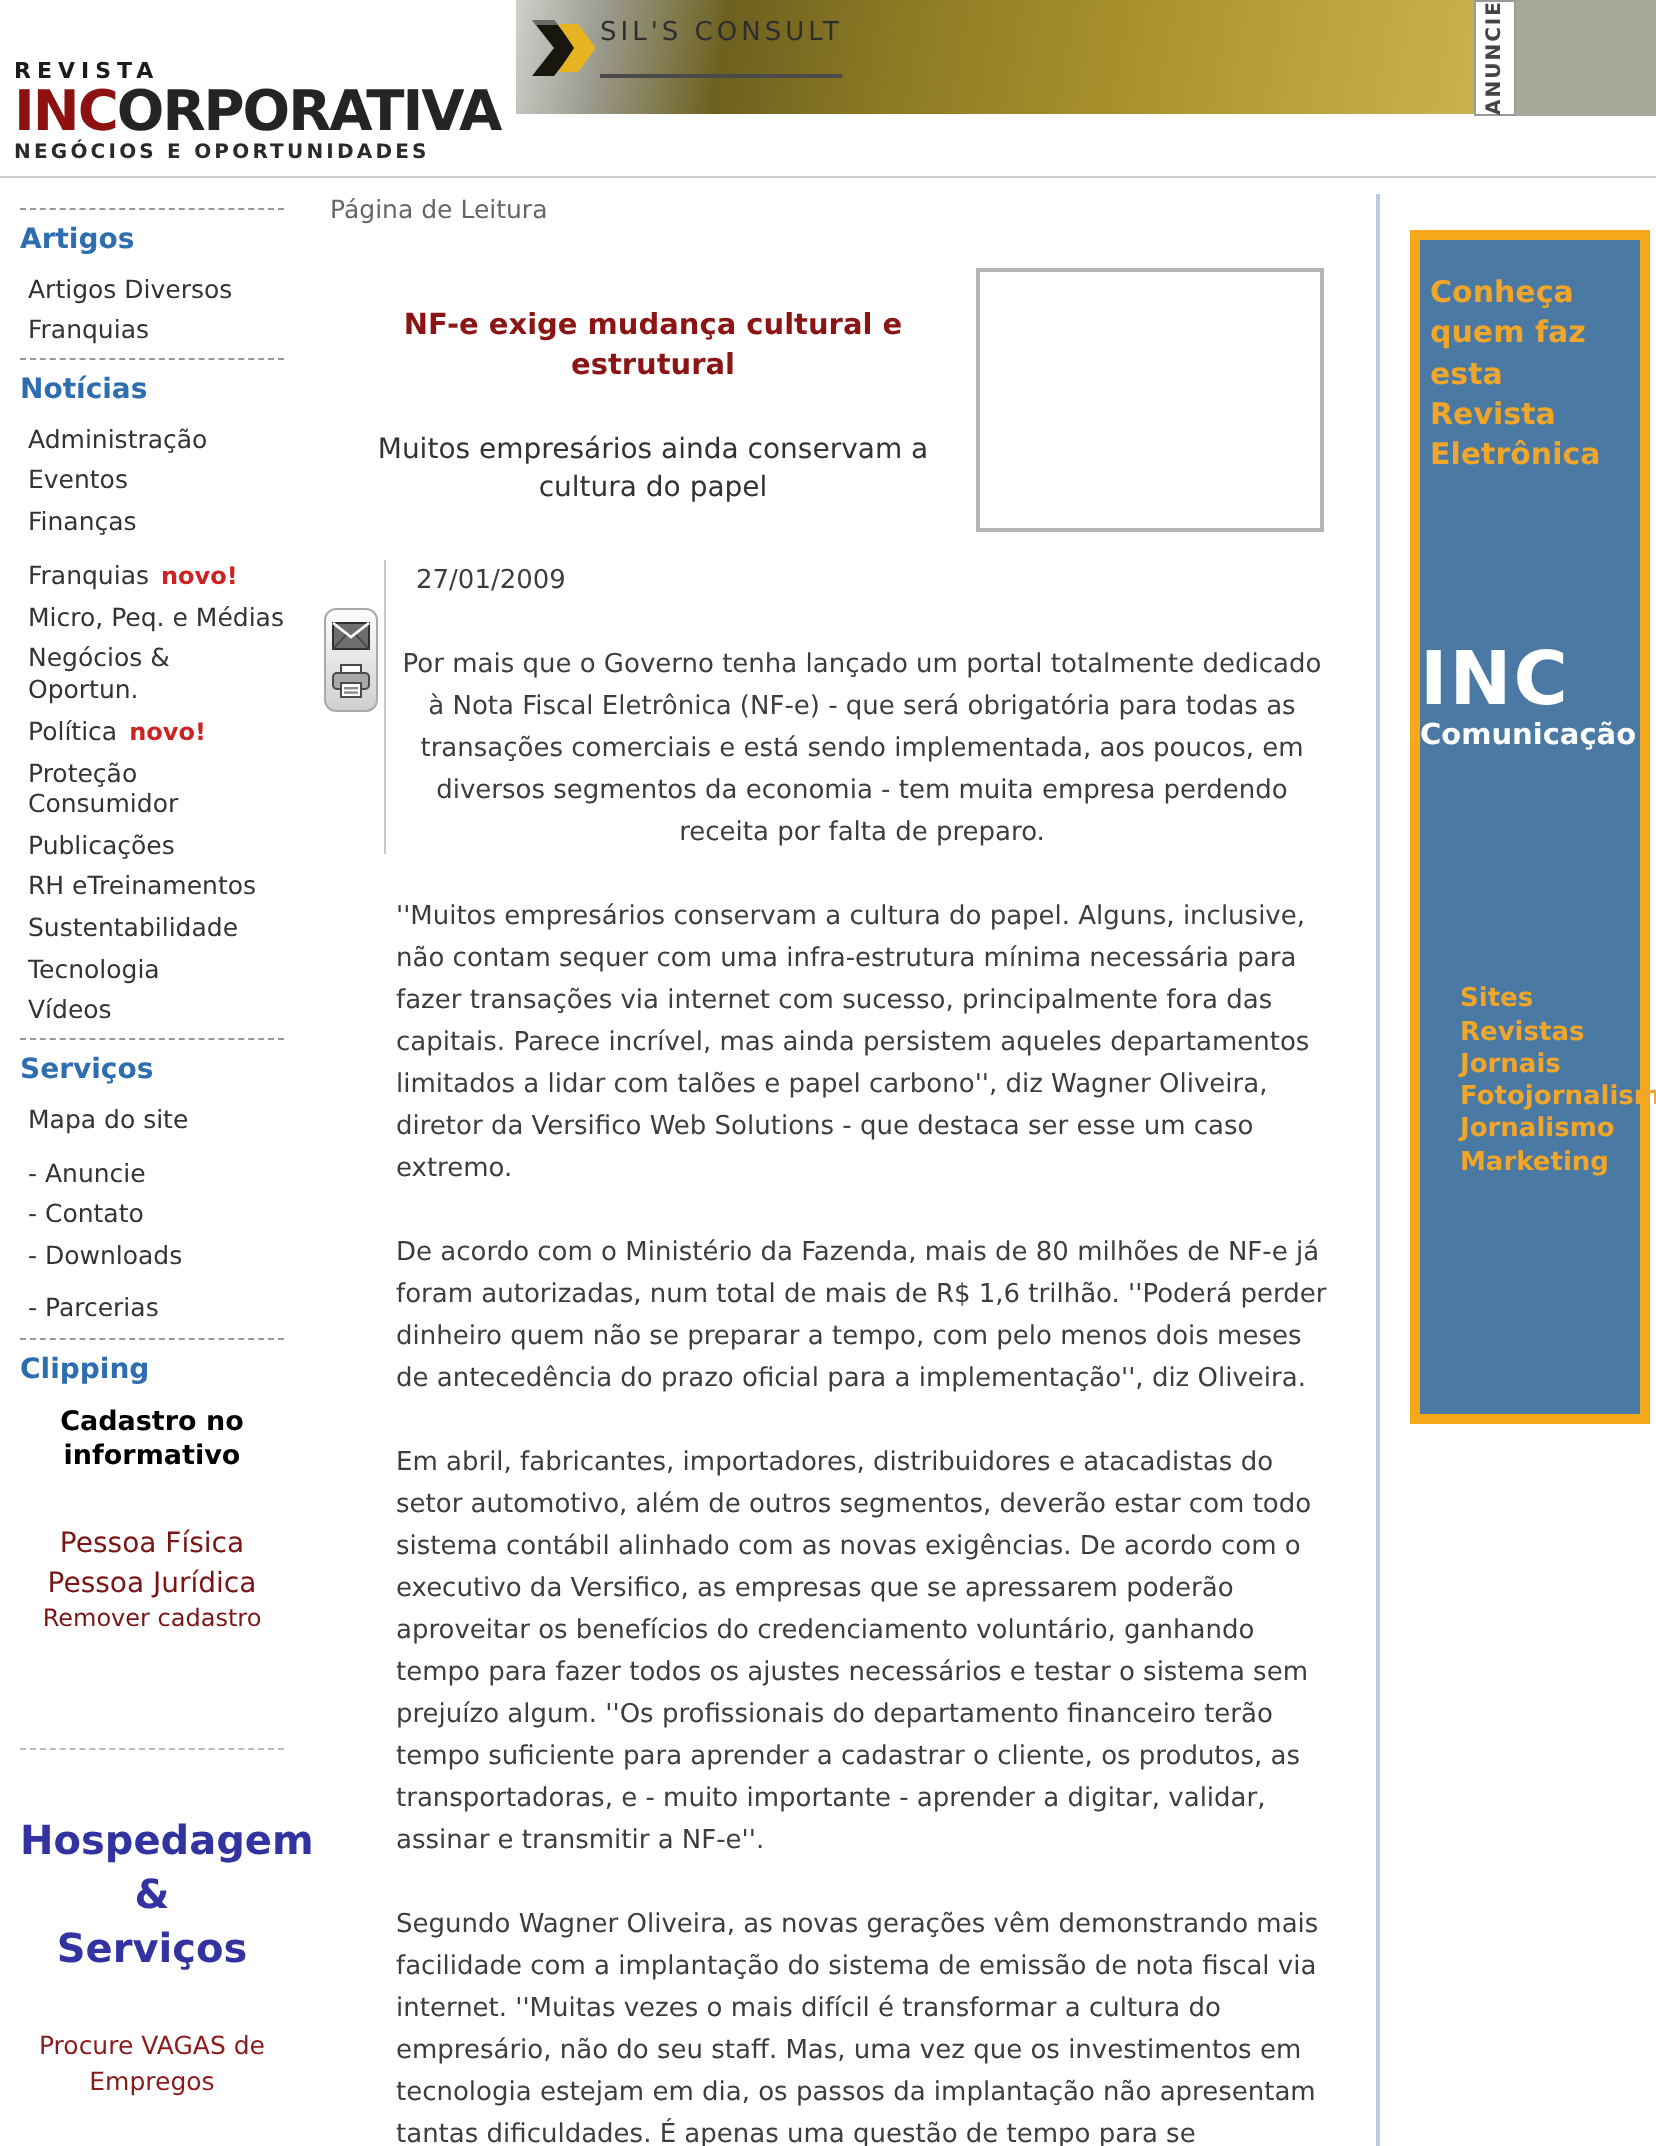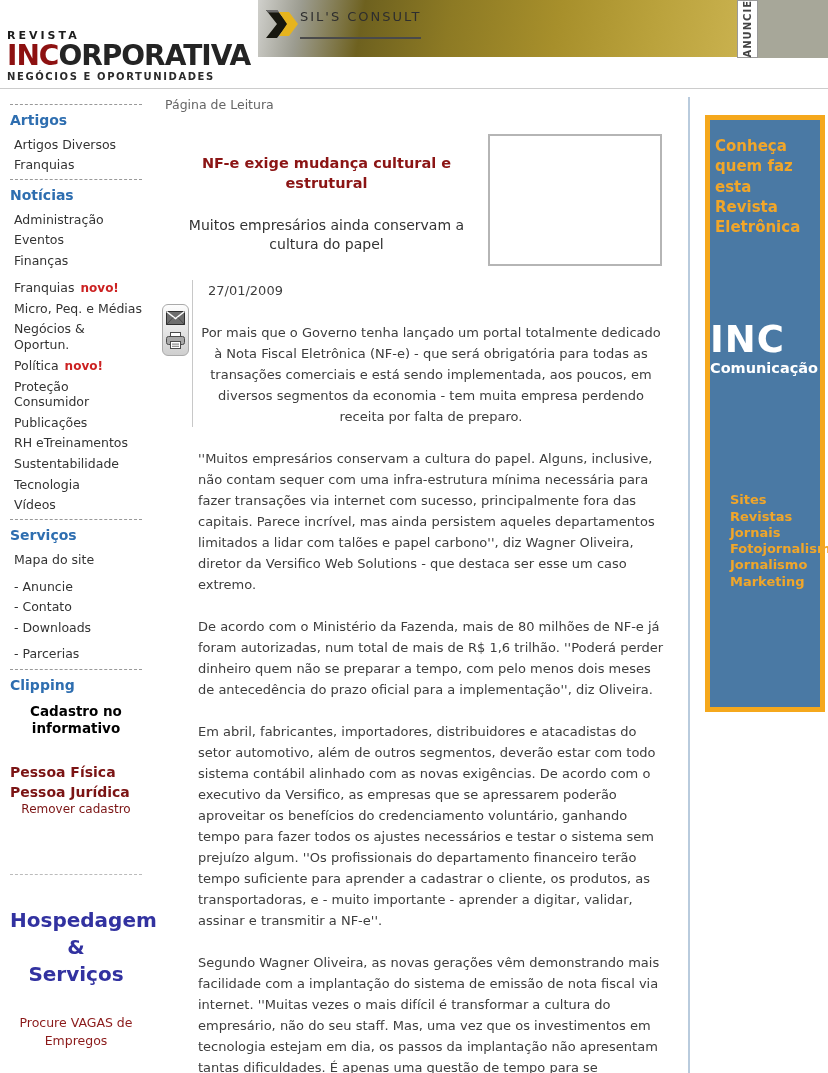--- a/index.html
+++ b/index.html
@@ -29,21 +29,21 @@
   #divider { position:absolute; left:0; top:88px; width:828px; height:1px; background:#ccc; }
 
   
   #sidebar { position:absolute; left:10px; top:100px; width:132px; }
   .sb-sep { border-top:1px dashed #999; margin:4px 0 7px; }
   .sb-head { color:#2e6eb0; font-weight:bold; font-size:14px; margin:1px 0 6px; cursor:pointer; }
   .sb-item { font-size:12.5px; color:#333; padding:2.5px 0 2.5px 4px; line-height:1.25; cursor:pointer; }
   .mt6 { margin-top:6px; }
   .badge { color:#cc2222; font-weight:bold; font-size:12px; margin-left:6px; }
   .cadastro-title { text-align:center; font-weight:bold; font-size:13.5px; color:#000; line-height:1.3; margin:10px 4px 4px; cursor:pointer; }
-  .pessoa { text-align:left; font-weight:bold; font-size:14px; color:#7b1414; line-height:1.45; cursor:pointer; }
+  .pessoa { text-align:center; font-weight:normal; font-size:14px; color:#7b1414; line-height:1.45; cursor:pointer; }
   .pf { margin-top:24px; }
   .remover { text-align:center; font-size:12px; color:#7b1414; cursor:pointer; }
   .sep-light { border-top:1px dashed #bbb; margin-top:58px; }
   .hosp { text-align:center; color:#3232a0; font-weight:bold; font-size:20px; line-height:1.35; margin-top:32px; cursor:pointer; }
   .vagas { text-align:center; color:#8b1a1a; font-size:12.5px; line-height:1.45; margin-top:26px; cursor:pointer; }
 
   
   #content { position:absolute; left:165px; top:97px; width:523px; }
   .breadcrumb { color:#666; font-size:12.5px; }
   .art-header { display:flex; margin-top:8px; }

